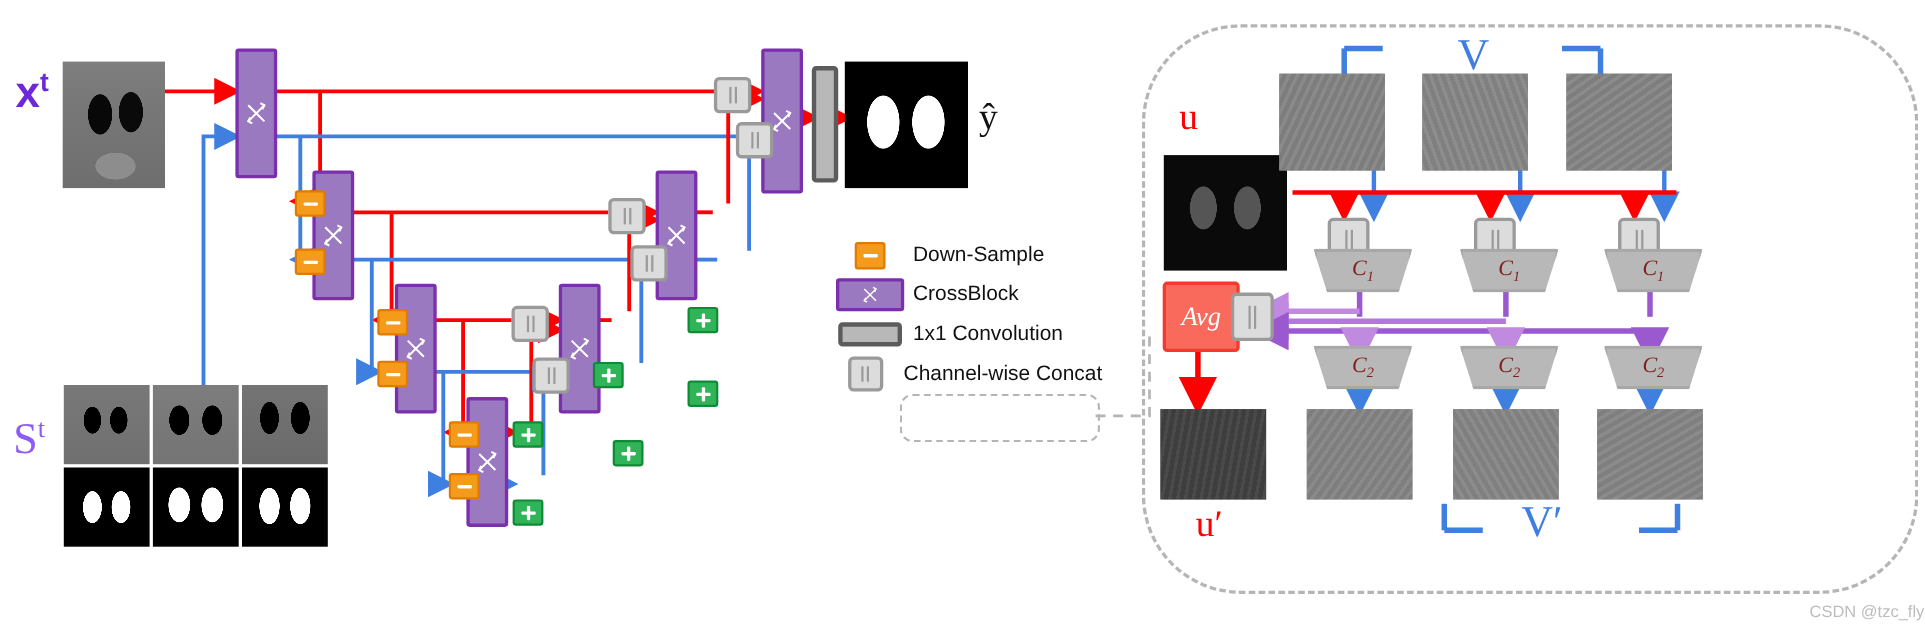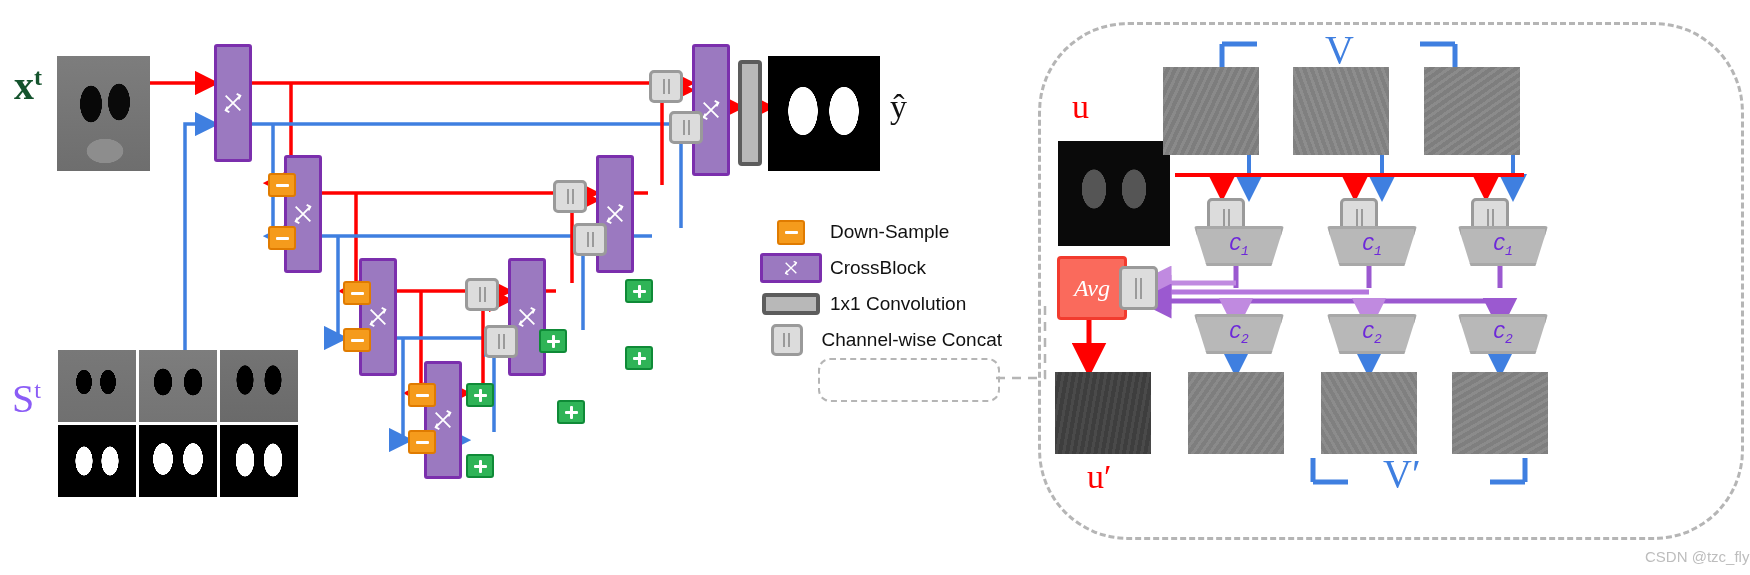--- a/index.html
+++ b/index.html
@@ -25,21 +25,21 @@
   .upsample{background:#2fb457;border:2px solid #0f8a37;border-radius:3px;
             display:flex;align-items:center;justify-content:center;position:relative;}
   .upsample .h{position:absolute;width:13px;height:3px;background:#fff;border-radius:1px;}
   .upsample .v{position:absolute;width:3px;height:13px;background:#fff;border-radius:1px;}
 
   .conv11{background:#b8b8b8;border:4px solid #5c5c5c;border-radius:4px;}
 
   .imgbox{background:#222;background-size:cover;}
 
   
-  .lbl-x{color:#14532d;font-family:Liberation Serif, serif;
+  .lbl-x{color:#6d28d9;font-family:Liberation Sans, sans-serif;
          font-weight:700;font-size:40px;}
   .lbl-s{color:#8b5cf6;font-family:"Liberation Serif","DejaVu Serif",serif;
          font-size:40px;}
   .lbl-yhat{color:#111;font-family:"Liberation Serif","DejaVu Serif",serif;
             font-size:34px;}
   .lbl-u{color:#ff0000;font-family:"Liberation Serif","DejaVu Serif",serif;font-size:34px;}
   .lbl-v{color:#3f7fe0;font-family:"Liberation Serif","DejaVu Serif",serif;font-size:40px;}
 
   
   #legend{left:752px;top:214px;width:250px;}
@@ -58,22 +58,22 @@
   
   #rightpanel{position:absolute;left:1038px;top:22px;width:700px;height:512px;
      border:3px dashed #b5b5b5;border-radius:90px;}
   .avgbox{background:#fa6a5c;border:3px solid #f23b2e;border-radius:4px;
      display:flex;align-items:center;justify-content:center;}
   .avgbox span{color:#fff;font-style:italic;font-size:24px;
      font-family:"Liberation Serif","DejaVu Serif",serif;}
   .ctrap{background:#b8b8b8;border:3px solid #a8a8a8;border-radius:3px;
      clip-path:polygon(0 0,100% 0,86% 100%,14% 100%);
      display:flex;align-items:center;justify-content:center;}
-  .ctrap span{color:#6d28d9;font-style:italic;
-     font-family:Liberation Mono, monospace;font-size:20px;}
+  .ctrap span{color:#7f1d1d;font-style:italic;
+     font-family:Liberation Serif, serif;font-size:20px;}
   .watermark{color:#bdbdbd;font-size:15px;}
   svg.lines{position:absolute;left:0;top:0;width:1750px;height:575px;
             pointer-events:none;overflow:visible;}
 </style>
 </head>
 <body>
 
 <svg class="lines">
   <defs>
     <marker id="ar-red" markerWidth="7" markerHeight="7" refX="5.5" refY="3.5" orient="auto">

